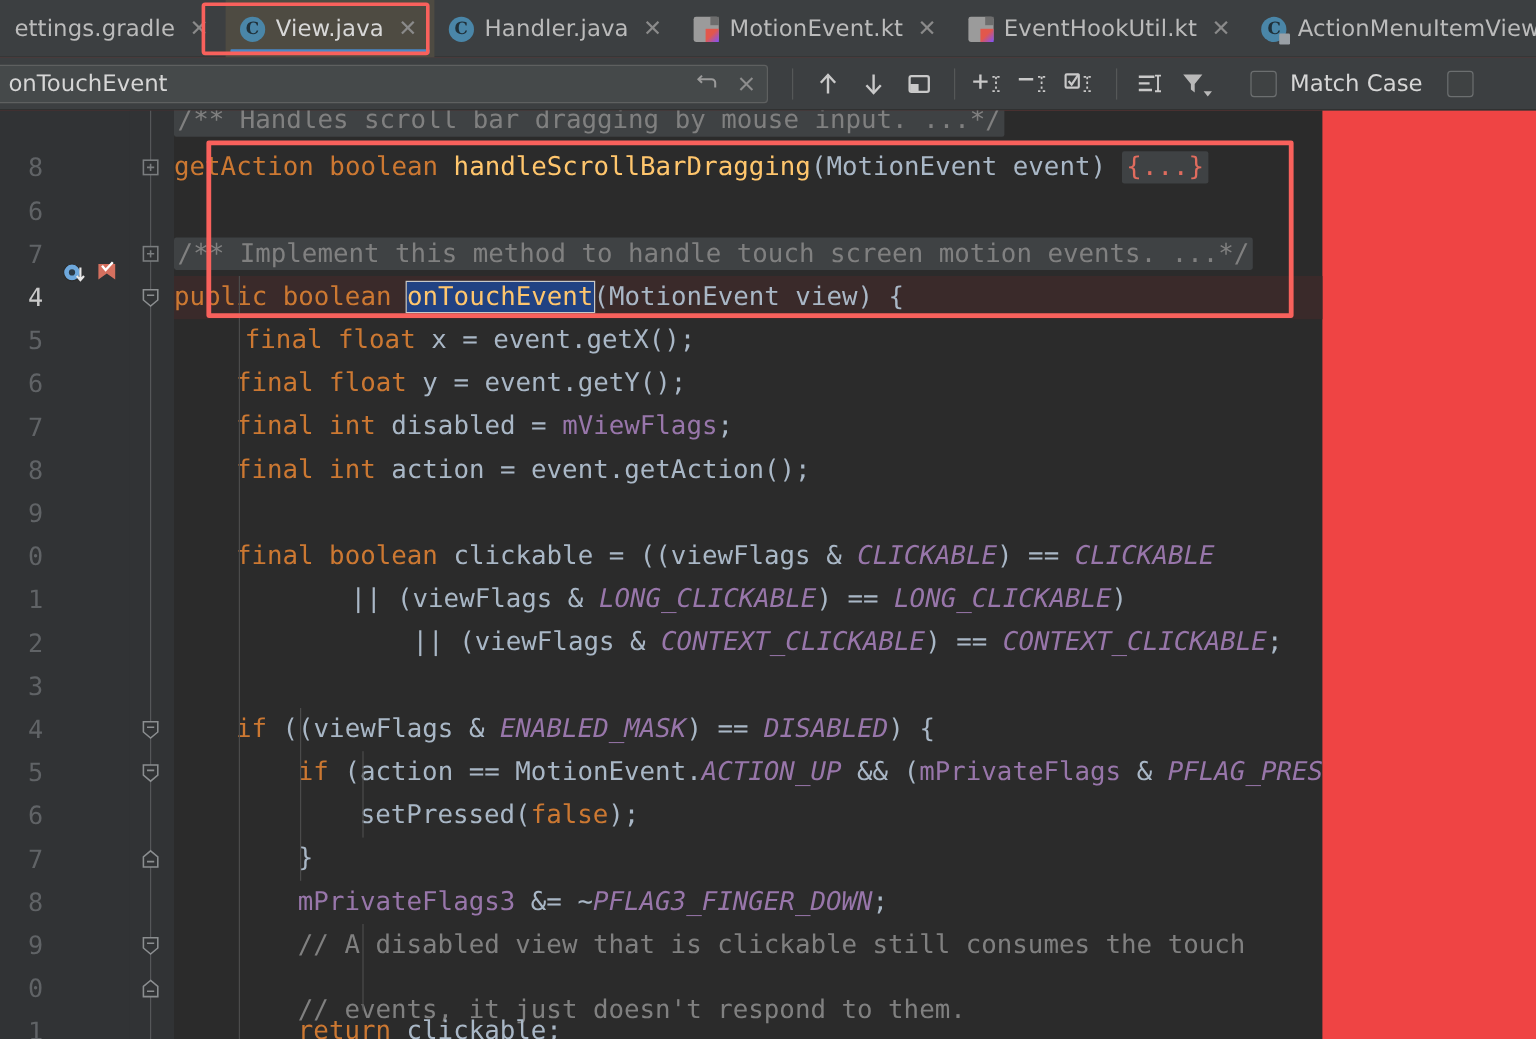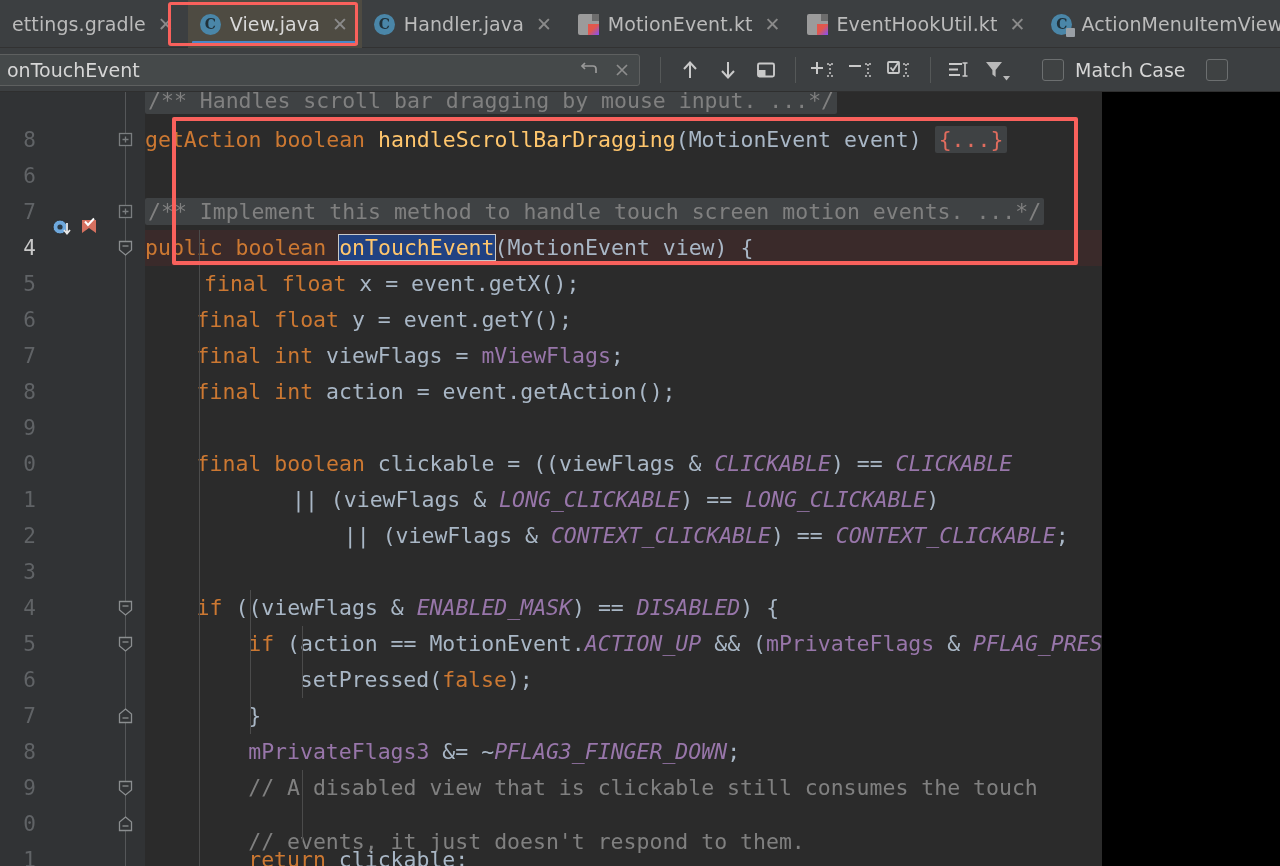--- a/index.html
+++ b/index.html
@@ -2,21 +2,21 @@
 <html><head>
 <meta charset="utf-8">
 <style>
   * { box-sizing: border-box; margin: 0; padding: 0; }
   html, body {
     width: 1280px; height: 866px;
     background: #3c3f41;
     font-family: "DejaVu Sans", sans-serif;
     overflow: hidden;
   }
-  #root { position: relative; width: 1280px; height: 866px; background: #000000; }
+  #root { position: relative; width: 1280px; height: 866px; background: #ef4444; }
 
   
   .tabbar {
     position: absolute; left: 0; top: 0; width: 1280px; height: 48px;
     background: #3c3f41; display: flex; align-items: stretch;
     border-bottom: 1px solid #323232;
   }
   .tab {
     display: flex; align-items: center; gap: 9px;
     padding: 0 14px 0 12px; height: 48px; position: relative;
@@ -336,21 +336,21 @@
             <path d="M2.5 2.5 H14.5 V11 L8.5 16 L2.5 11 Z"></path>
             <path d="M5.5 7 H11.5"></path>
           </svg>
         </div>
         <div class="code" style="top: 138px; left: 145px;"><span class="kw">public </span><span class="kw">boolean </span><span class="sel-token">onTouchEvent</span><span class="txt">(MotionEvent view) {</span></div>
         <div class="lnum" style="top: 174px;">5</div>
         <div class="code" style="top: 174px; left: 204px;"><span class="kw">final </span><span class="kw">float </span><span class="txt">x = event.getX();</span></div>
         <div class="lnum" style="top: 210px;">6</div>
         <div class="code" style="top: 210px; left: 196.6px;"><span class="kw">final </span><span class="kw">float </span><span class="txt">y = event.getY();</span></div>
         <div class="lnum" style="top: 246px;">7</div>
-        <div class="code" style="top: 246px; left: 196.6px;"><span class="kw">final </span><span class="kw">int </span><span class="txt">viewFlags = </span><span class="fld">mViewFlags</span><span class="txt">;</span></div>
+        <div class="code" style="top: 246px; left: 196.6px;"><span class="kw">final </span><span class="kw">int </span><span class="txt">disabled = </span><span class="fld">mViewFlags</span><span class="txt">;</span></div>
         <div class="lnum" style="top: 282px;">8</div>
         <div class="code" style="top: 282px; left: 196.6px;"><span class="kw">final </span><span class="kw">int </span><span class="txt">action = event.getAction();</span></div>
         <div class="lnum" style="top: 318px;">9</div>
         <div class="lnum" style="top: 354px;">0</div>
         <div class="code" style="top: 354px; left: 196.6px;"><span class="kw">final </span><span class="kw">boolean </span><span class="txt">clickable = ((viewFlags &amp; </span><span class="stat">CLICKABLE</span><span class="txt">) == </span><span class="stat">CLICKABLE</span></div>
         <div class="lnum" style="top: 390px;">1</div>
         <div class="code" style="top: 390px; left: 292px;"><span class="txt">|| (viewFlags &amp; </span><span class="stat">LONG_CLICKABLE</span><span class="txt">) == </span><span class="stat">LONG_CLICKABLE</span><span class="txt">)</span></div>
         <div class="lnum" style="top: 426px;">2</div>
         <div class="code" style="top: 426px; left: 299.8px; margin-left: 44px;"><span class="txt">|| (viewFlags &amp; </span><span class="stat">CONTEXT_CLICKABLE</span><span class="txt">) == </span><span class="stat">CONTEXT_CLICKABLE</span><span class="txt">;</span></div>
         <div class="lnum" style="top: 462px;">3</div>

